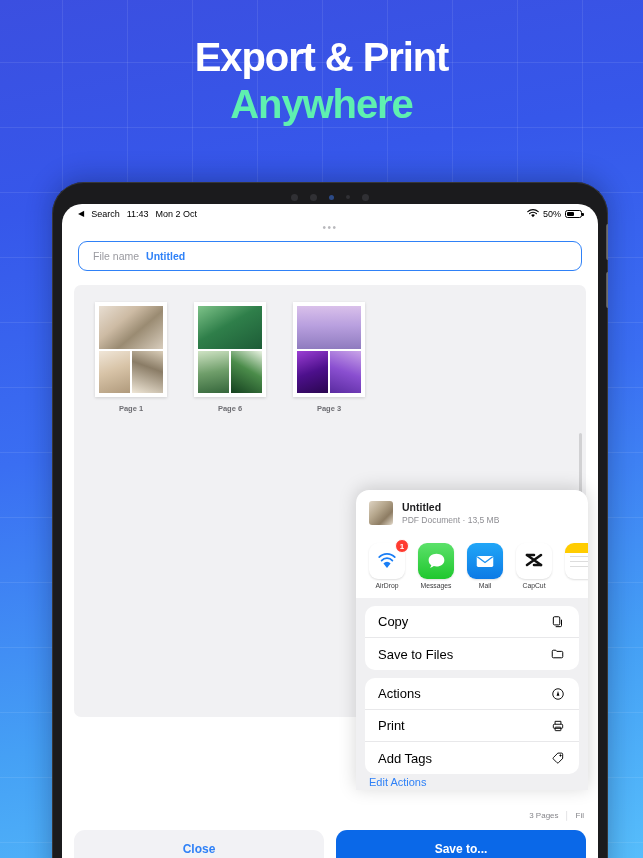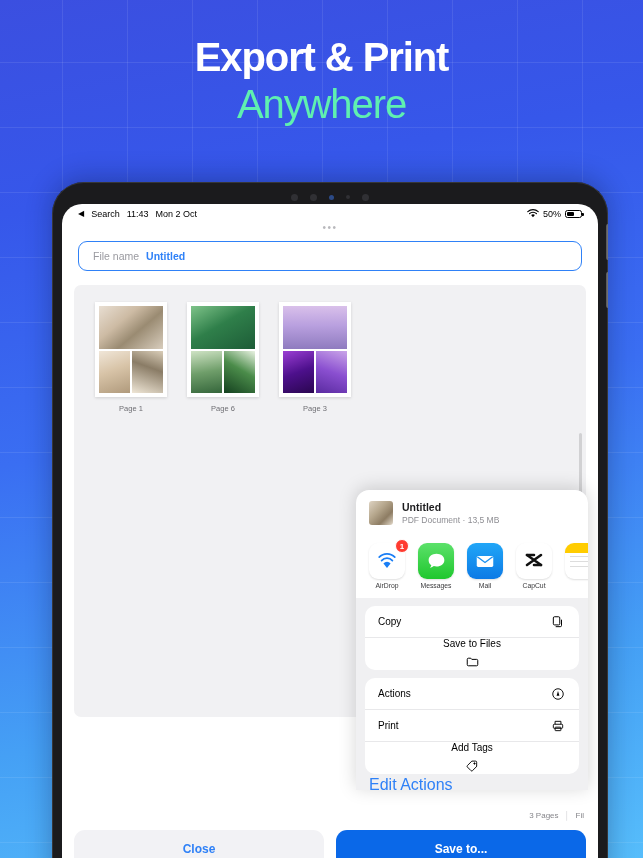--- a/index.html
+++ b/index.html
@@ -23,21 +23,21 @@
   .headline {
     position: absolute; top: 34px; left: 0; right: 0;
     text-align: center; z-index: 5;
   }
   .headline .line1 {
     display: block; color: #ffffff;
     font-size: 40px; font-weight: bold; letter-spacing: -1.1px; line-height: 1.18;
   }
   .headline .line2 {
     display: block; color: #5ff0b0;
-    font-size: 40px; font-weight: normal; letter-spacing: -1.1px; line-height: 1.18;
+    font-size: 40px; font-weight: bold; letter-spacing: -1.1px; line-height: 1.18;
   }
   
   .tablet {
     position: absolute; left: 52px; top: 182px;
     width: 556px; height: 700px;
     background: #1b1b1d;
     border-radius: 32px 32px 0 0;
     box-shadow: 0 -4px 26px rgba(10,20,60,0.33);
     overflow: hidden;
   }
@@ -99,21 +99,21 @@
     display: flex; align-items: center; gap: 7px; padding: 0 14px;
     font-size: 10.5px; background: #fff;
   }
   .fn-label { color: #9a9aa0; }
   .fn-value { color: #2f81f7; font-weight: bold; }
   
   .doc-canvas {
     position: relative; margin: 14px 12px 0;
     background: #f1f1f3; border-radius: 7px; height: 432px; overflow: hidden;
   }
-  .pages-row { display: flex; gap: 20px; padding: 17px 0 0 21px; }
+  .pages-row { display: flex; gap: 27px; padding: 17px 0 0 21px; font-weight: bold; }
   .page-item { width: 72px; }
   .page-card {
     width: 72px; height: 95px; background: #fff;
     padding: 4px; box-shadow: 0 1px 3px rgba(0,0,0,0.14);
     display: flex; flex-direction: column; gap: 2px;
   }
   .pc-top { height: 50%; width: 100%; display: flex; gap: 2px; }
   .pc-bottom { height: 50%; width: 100%; display: flex; gap: 2px; }
   .ph { flex: 1; background-size: cover; }
   .page-caption {
@@ -220,27 +220,27 @@
     background: #ff3b30; color: #fff; border-radius: 7px;
     font-size: 8px; font-weight: bold; display: flex;
     align-items: center; justify-content: center; padding: 0 3px;
     border: 1.4px solid #fff;
   }
   .ss-group {
     background: #fff; border-radius: 10px; margin: 8px 9px 0; overflow: hidden;
   }
   .ss-row {
     display: flex; align-items: center; justify-content: space-between;
-    padding: 0 13px; height: 32px; font-size: 10px; color: #000;
+    padding: 0 13px; height: 32px; font-size: 13px; color: #000;
     border-bottom: 0.6px solid #e8e8ea; cursor: pointer;
   }
-  .ss-row:last-child { border-bottom: none; flex-direction: column; }
+  .ss-row:last-child { border-bottom: none; }
   .ss-row-ico { width: 17px; height: 17px; display: flex; align-items: center; justify-content: center; }
   .ss-edit {
-    padding: 2px 13px 5px; font-size: 16px; color: #2f81f7;
+    padding: 2px 13px 5px; font-size: 11px; color: #2f81f7;
     overflow: hidden; height: 16px;
   }
 </style>
 </head>
 <body>
 
 <div class="grid-overlay"></div>
 
 <div class="headline">
   <span class="line1">Export &amp; Print</span>

